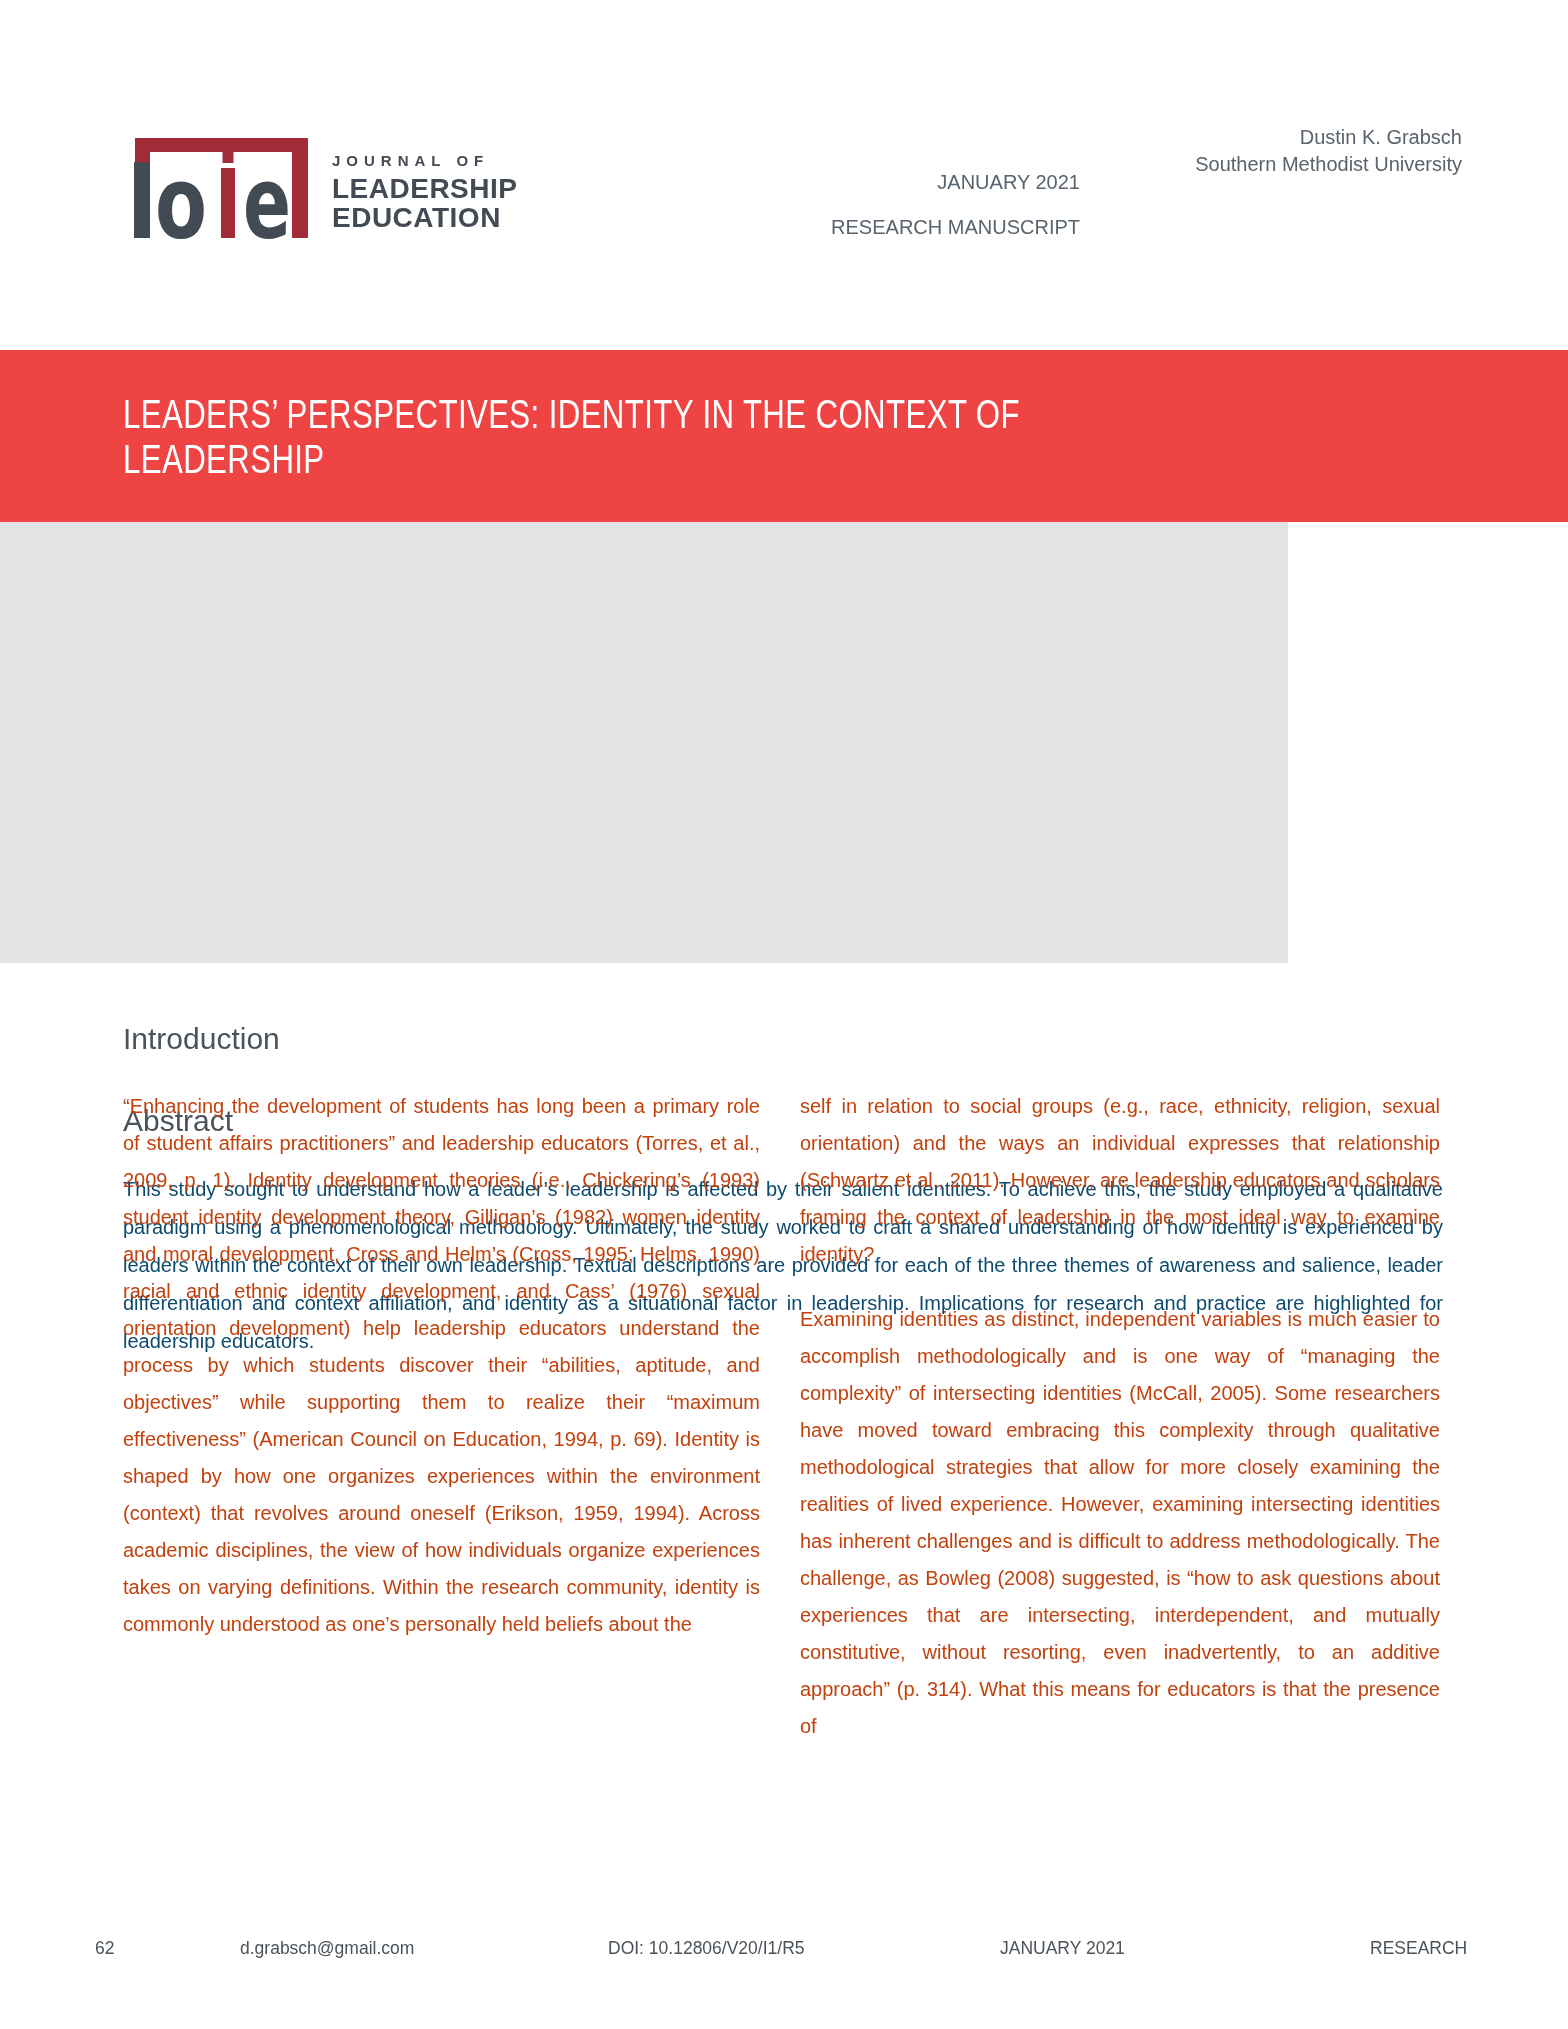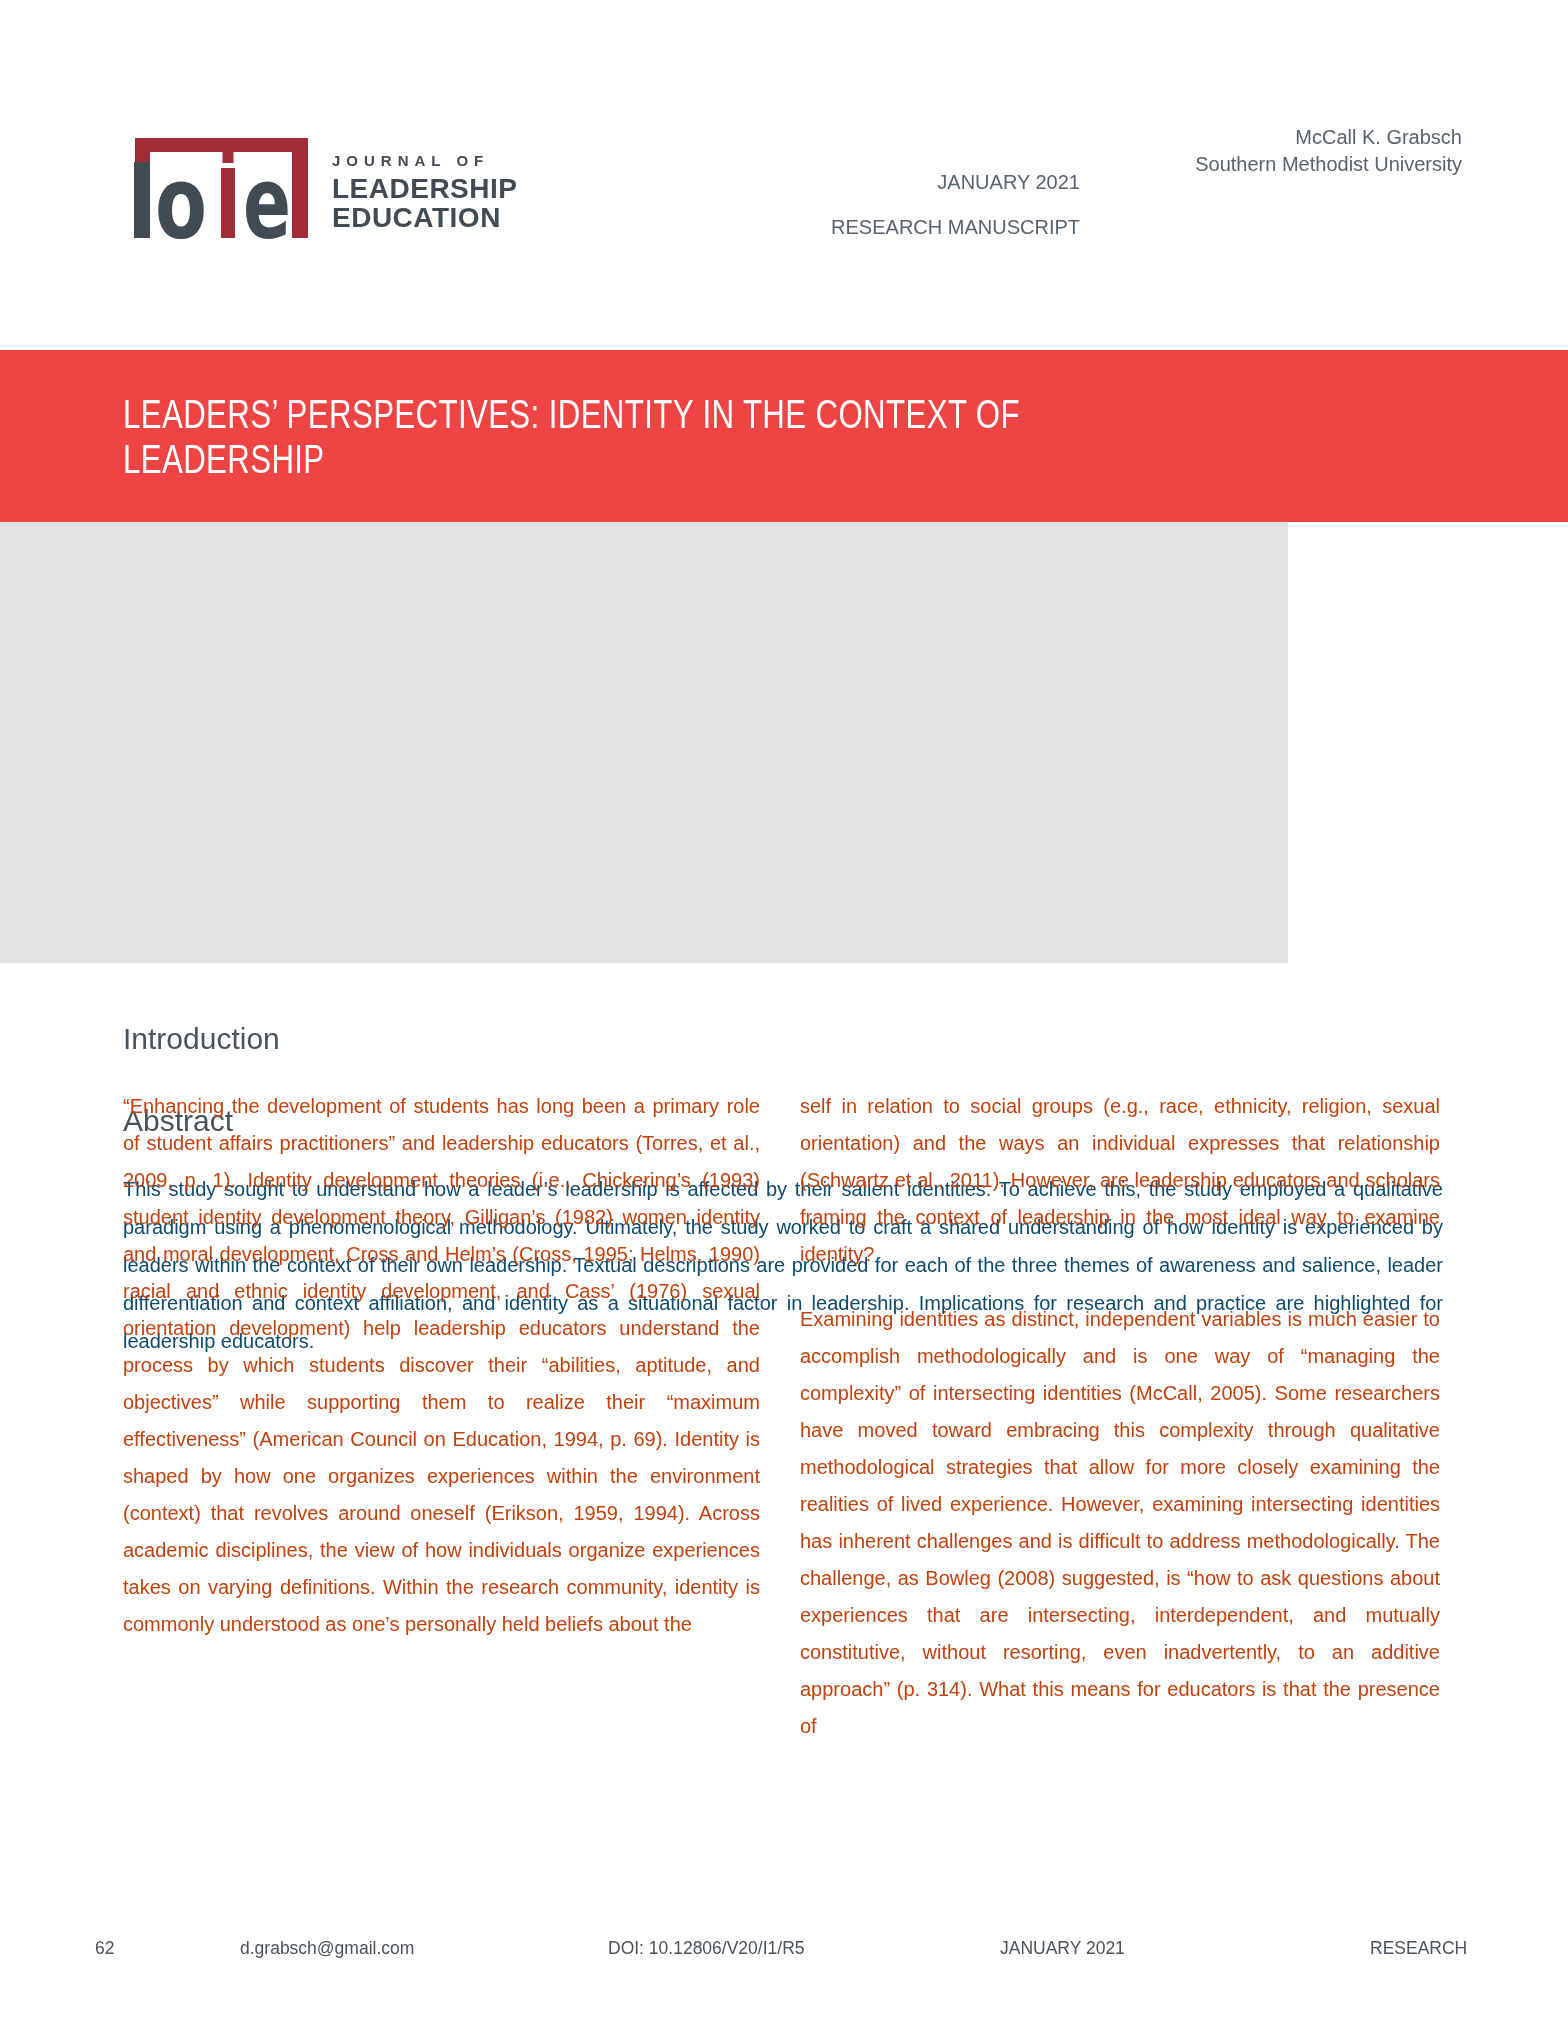--- a/index.html
+++ b/index.html
@@ -70,21 +70,21 @@
     <div class="wm-line3">EDUCATION</div>
   </div>
 
   <div class="issue-block">
     <div>JANUARY 2021</div>
     <div>RESEARCH MANUSCRIPT</div>
   </div>
 
   <div class="authors-block">
     <div class="author">
-      <div>McCall K. Grabsch</div>
+      <div>Dustin K. Grabsch</div>
       <div>Southern Methodist University</div>
     </div>
   </div>
 
   <section class="title-banner">
     <div class="title-lines">
       <div>LEADERS’ PERSPECTIVES: IDENTITY IN THE CONTEXT OF</div>
       <div>LEADERSHIP</div>
     </div>
   </section>

